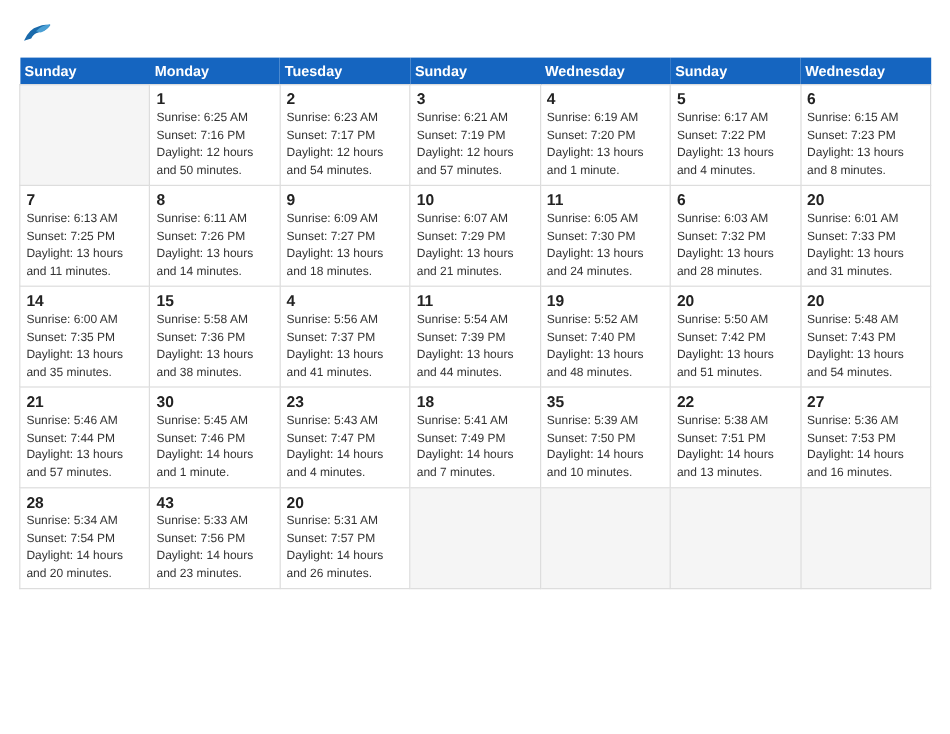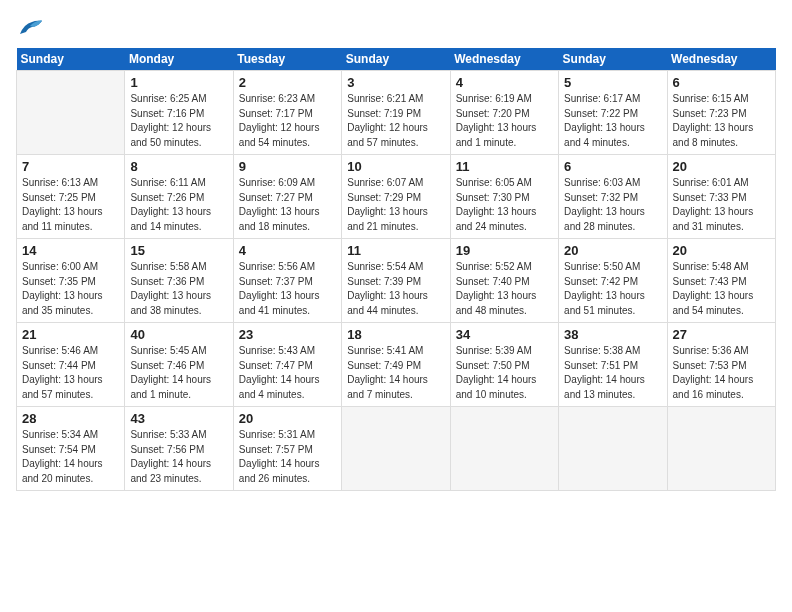--- a/index.html
+++ b/index.html
@@ -204,37 +204,37 @@
           <div class="day-number">20</div>
           <div class="day-info">Sunrise: 5:48 AM<br>Sunset: 7:43 PM<br>Daylight: 13 hours and 54 minutes.</div>
         </td>
       </tr>
       <tr>
         <td>
           <div class="day-number">21</div>
           <div class="day-info">Sunrise: 5:46 AM<br>Sunset: 7:44 PM<br>Daylight: 13 hours and 57 minutes.</div>
         </td>
         <td>
-          <div class="day-number">40</div>
+          <div class="day-number">30</div>
           <div class="day-info">Sunrise: 5:45 AM<br>Sunset: 7:46 PM<br>Daylight: 14 hours and 1 minute.</div>
         </td>
         <td>
           <div class="day-number">23</div>
           <div class="day-info">Sunrise: 5:43 AM<br>Sunset: 7:47 PM<br>Daylight: 14 hours and 4 minutes.</div>
         </td>
         <td>
           <div class="day-number">18</div>
           <div class="day-info">Sunrise: 5:41 AM<br>Sunset: 7:49 PM<br>Daylight: 14 hours and 7 minutes.</div>
         </td>
         <td>
-          <div class="day-number">34</div>
+          <div class="day-number">35</div>
           <div class="day-info">Sunrise: 5:39 AM<br>Sunset: 7:50 PM<br>Daylight: 14 hours and 10 minutes.</div>
         </td>
         <td>
-          <div class="day-number">38</div>
+          <div class="day-number">22</div>
           <div class="day-info">Sunrise: 5:38 AM<br>Sunset: 7:51 PM<br>Daylight: 14 hours and 13 minutes.</div>
         </td>
         <td>
           <div class="day-number">27</div>
           <div class="day-info">Sunrise: 5:36 AM<br>Sunset: 7:53 PM<br>Daylight: 14 hours and 16 minutes.</div>
         </td>
       </tr>
       <tr>
         <td>
           <div class="day-number">28</div>

